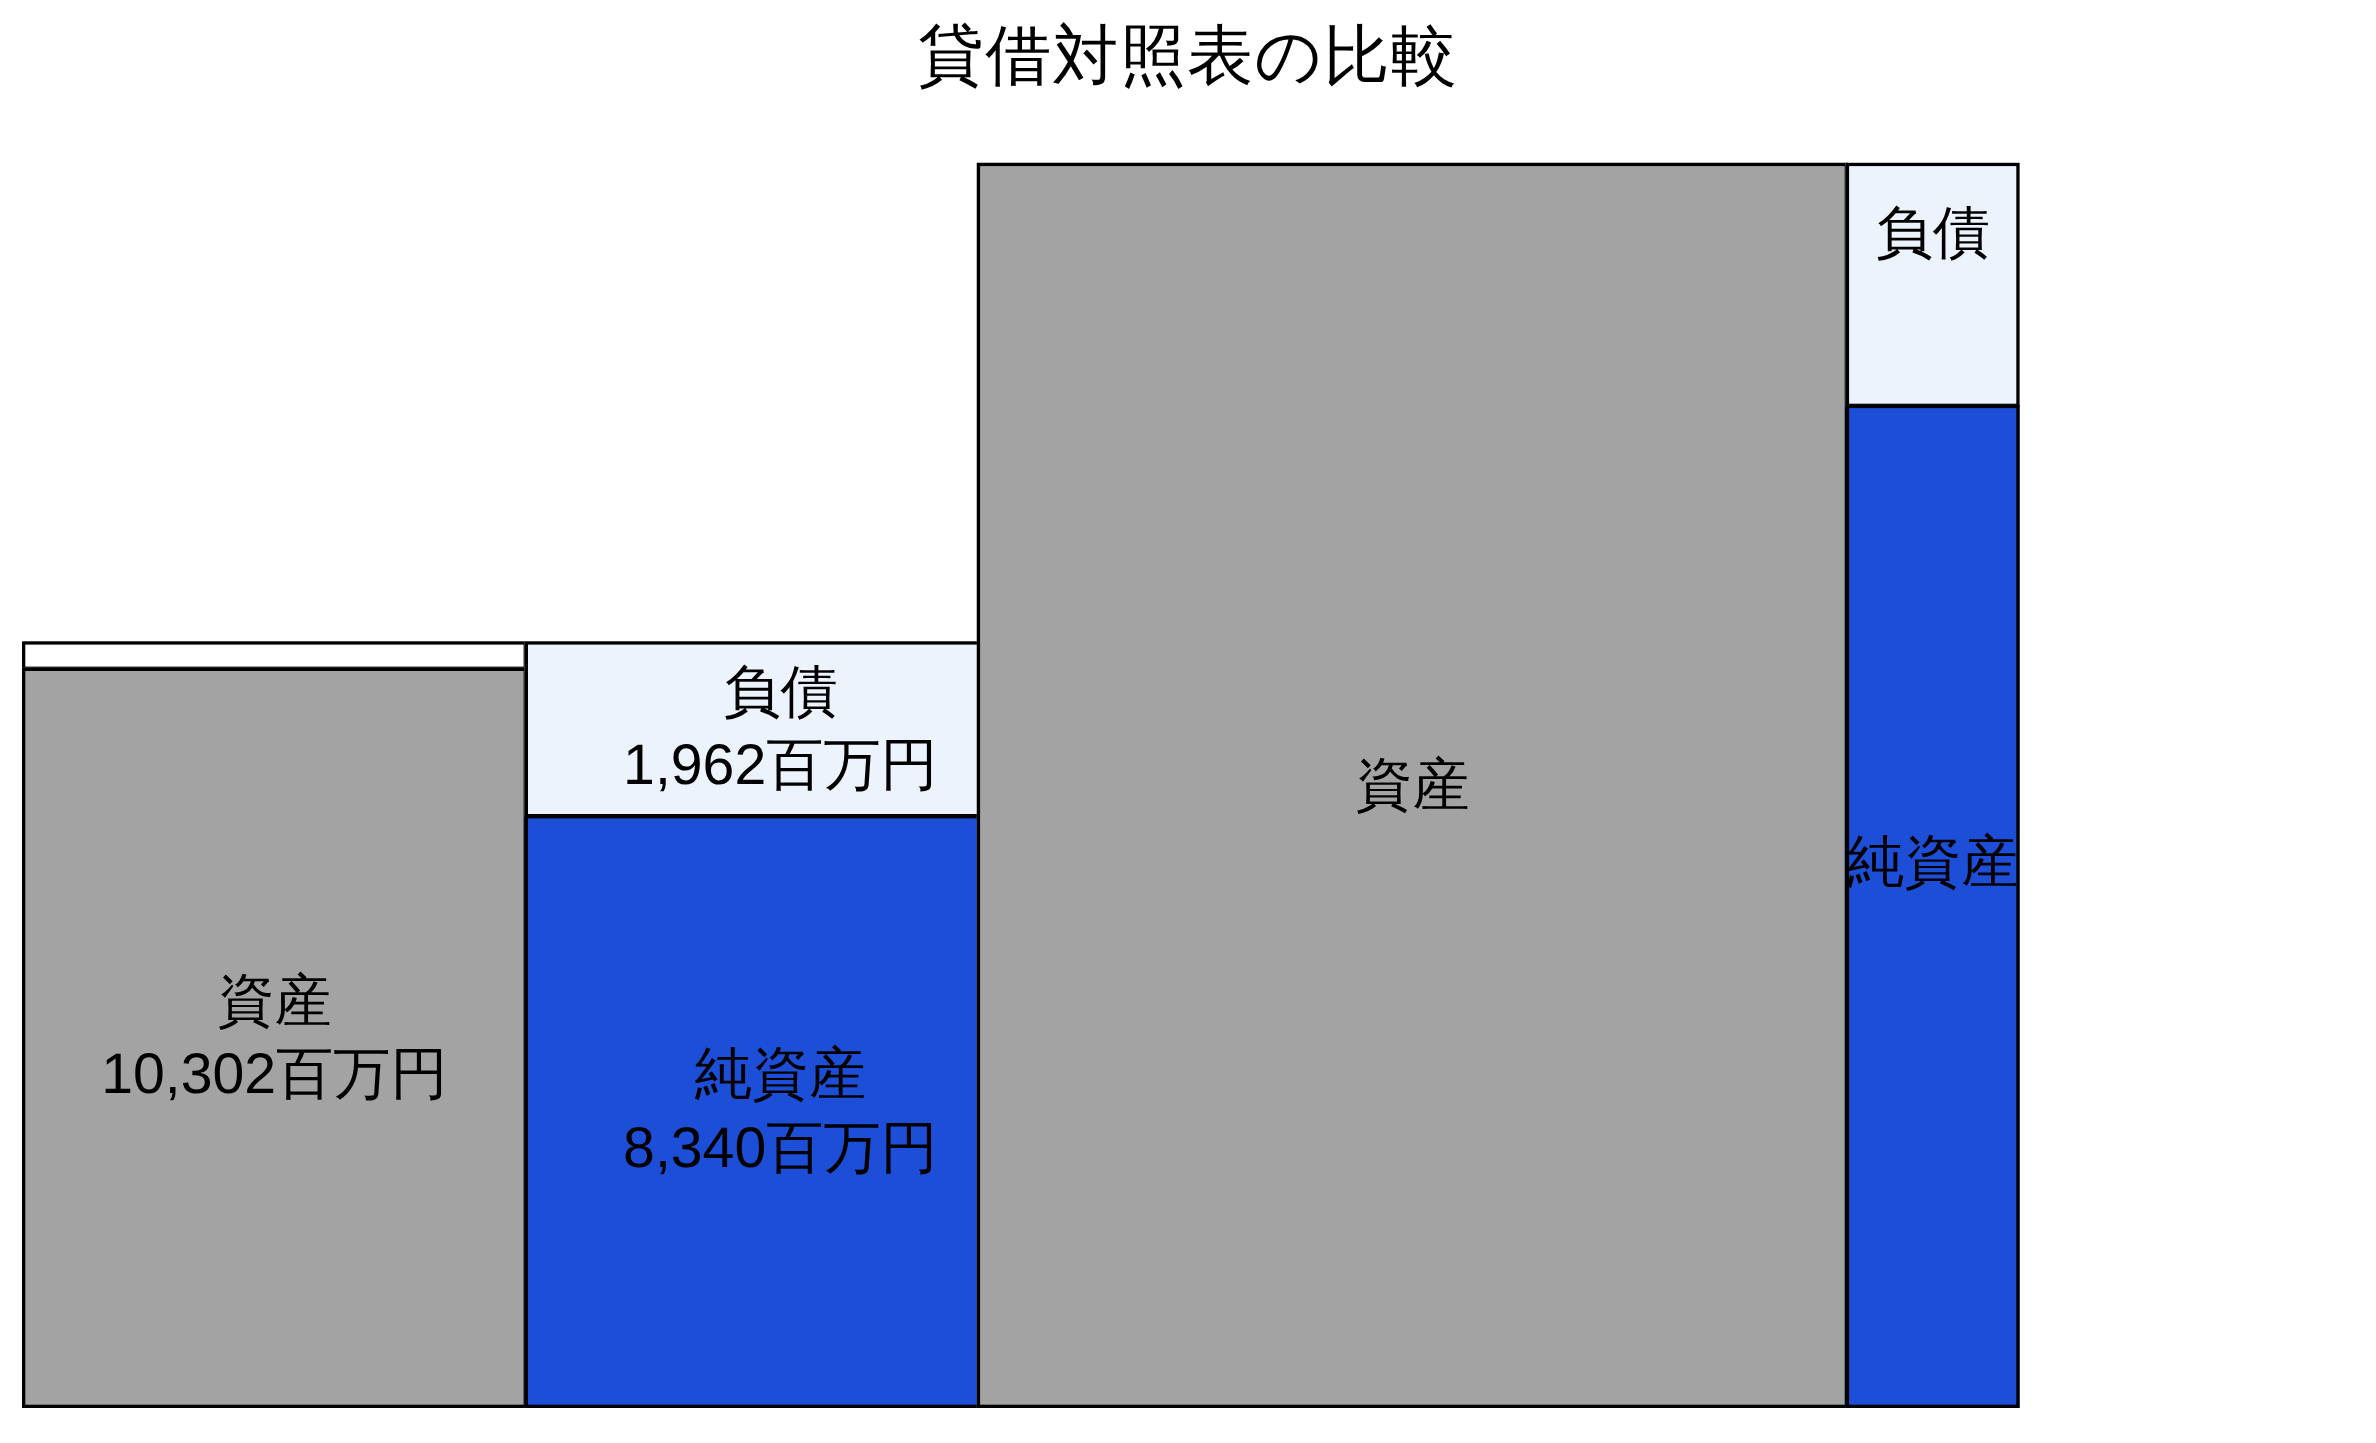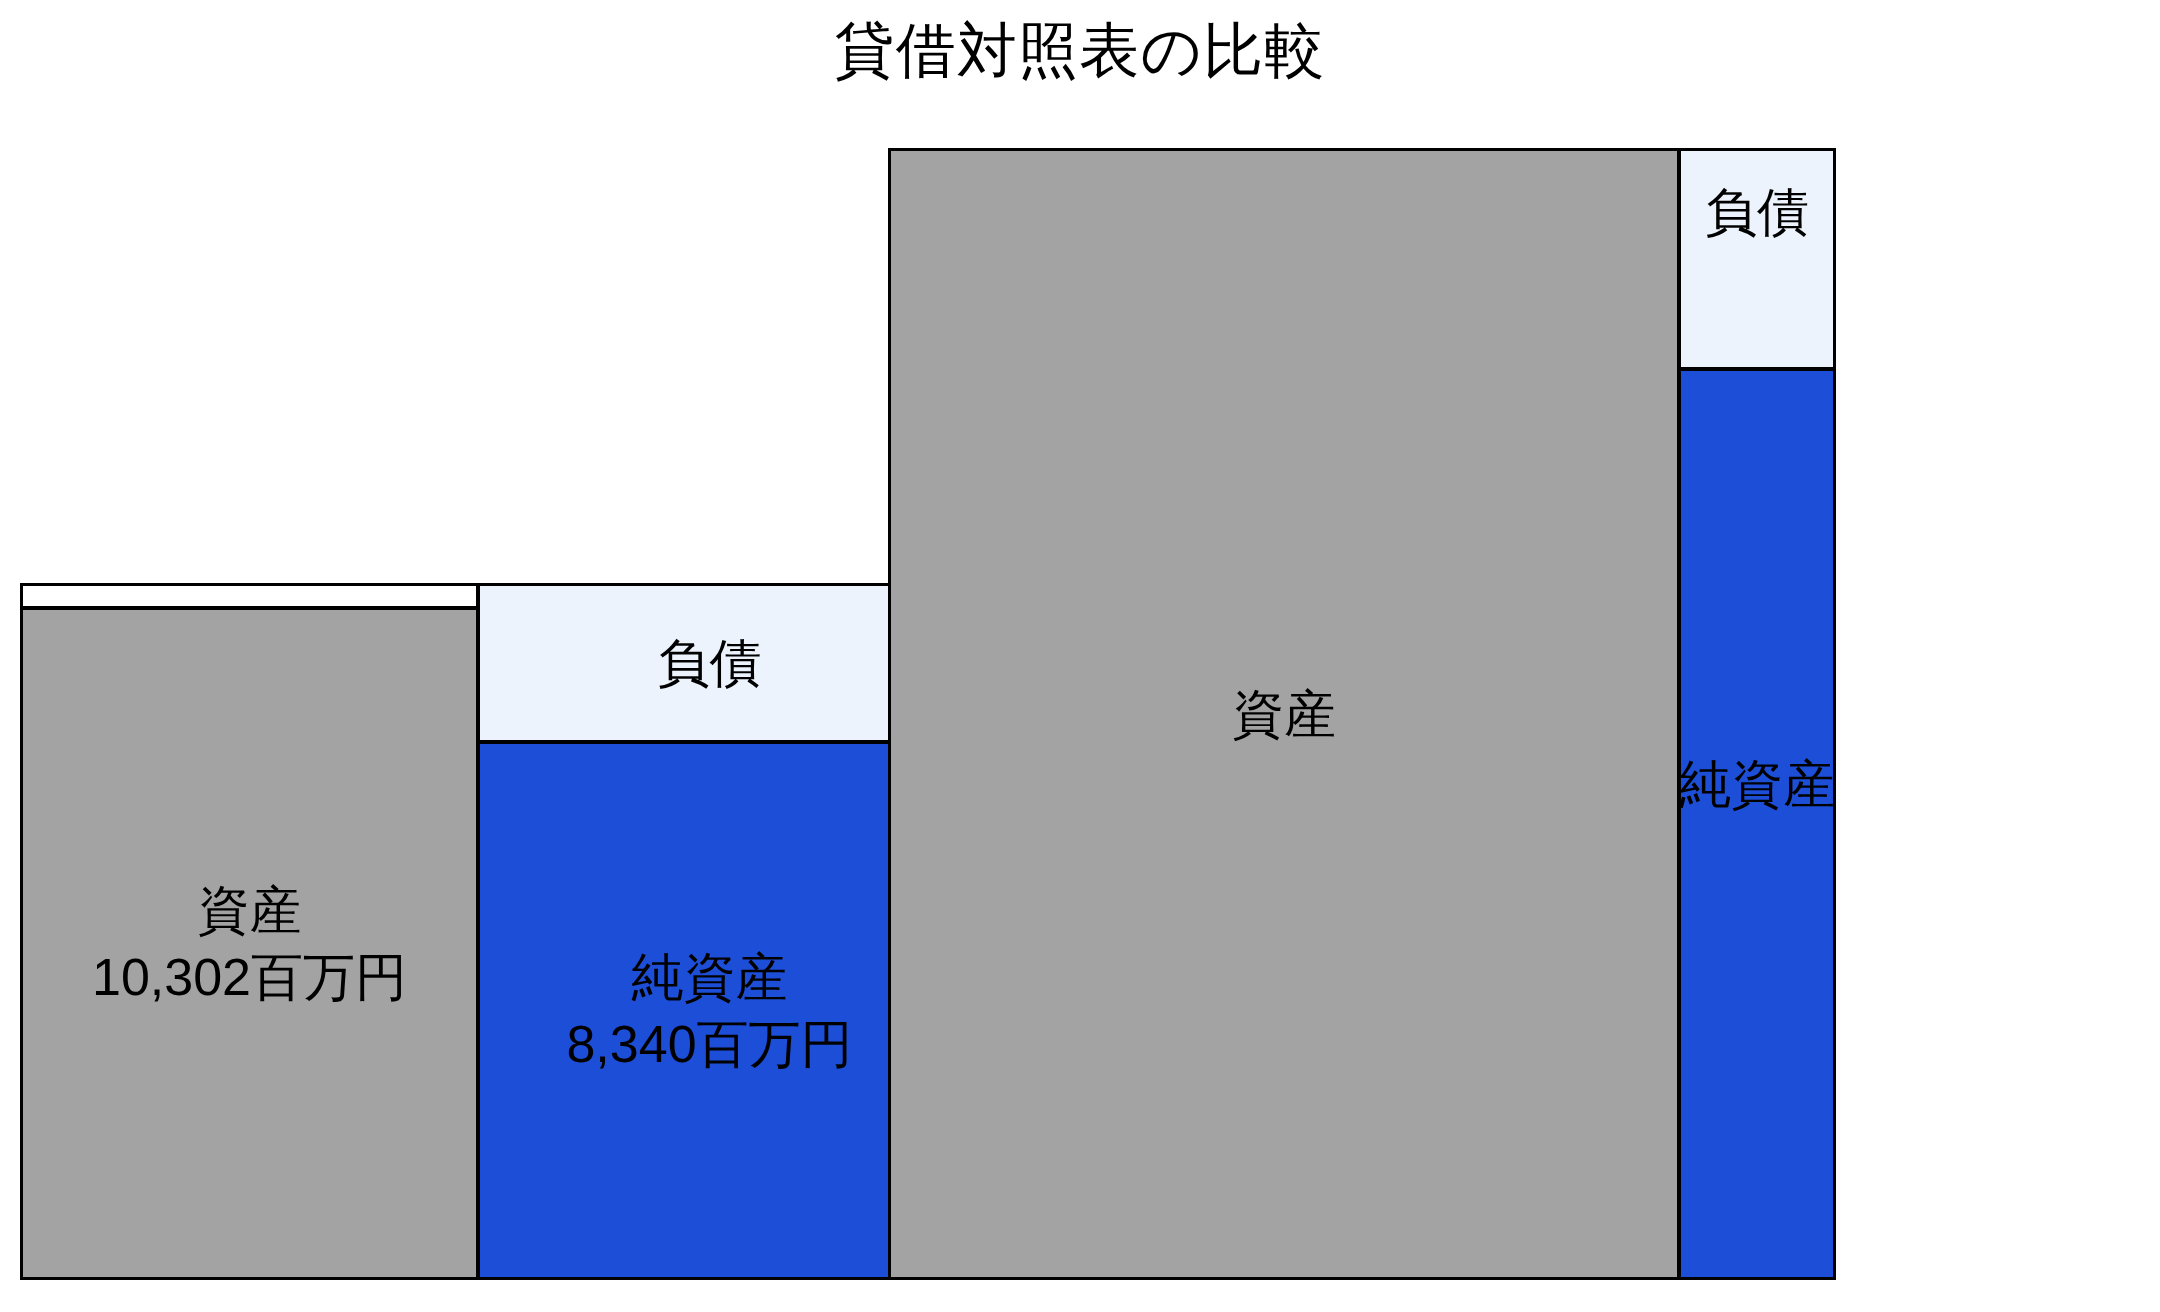--- a/index.html
+++ b/index.html
@@ -114,20 +114,21 @@
 
   <div class="bs-block fill-blank" id="left-asset-spacer"></div>
 
   <div class="bs-block fill-asset" id="left-asset">
     <div class="blk-label">資産</div>
     <div class="blk-value">10,302百万円</div>
   </div>
 
   <div class="bs-block fill-liab" id="left-liability">
     <div class="blk-label">負債</div>
+    <div class="blk-value">1,962百万円</div>
   </div>
 
   <div class="bs-block fill-equity" id="left-equity">
     <div class="blk-label">純資産</div>
     <div class="blk-value">8,340百万円</div>
   </div>
 
   <div class="bs-block fill-asset" id="right-asset">
     <div class="blk-label">資産</div>
   </div>

